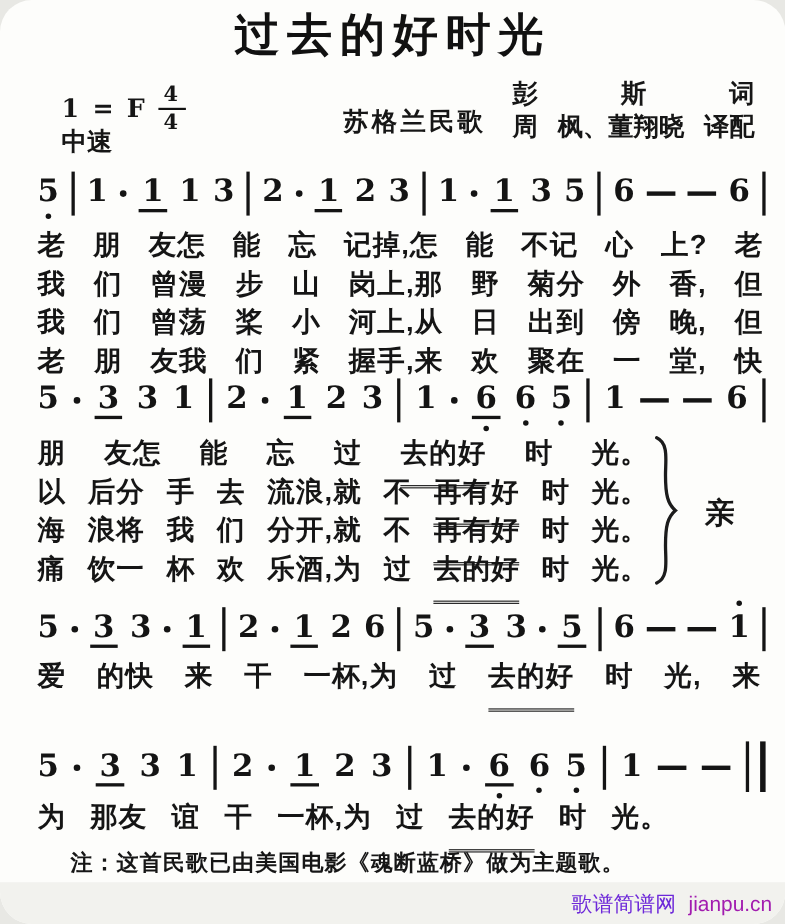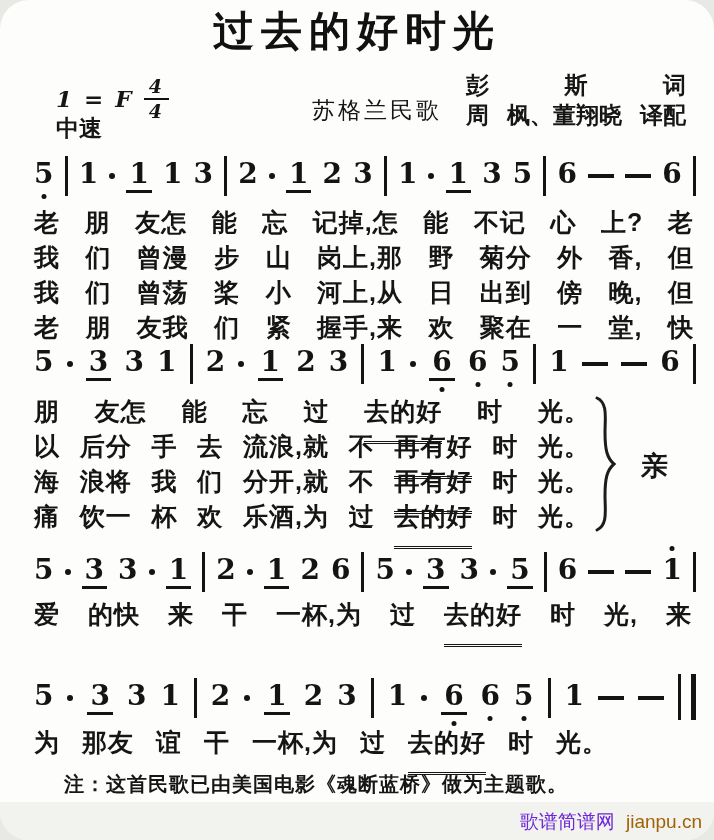--- a/index.html
+++ b/index.html
@@ -11,28 +11,27 @@
   }
   
   .title{
     position:absolute;top:4px;left:0;right:0;text-align:center;
     font-size:41px;font-weight:900;letter-spacing:7px;color:#111;
   }
   .keyline{
     position:absolute;left:56px;top:76px;display:flex;align-items:center;
     font-size:23px;font-weight:700;letter-spacing:2px;
     font-family:"DejaVu Serif",serif;
-    font-style:italic;
   }
   .frac{display:inline-flex;flex-direction:column;align-items:center;
     font-size:19px;line-height:1.1;margin-left:10px;font-weight:700;}
   .frac .num{border-bottom:2px solid #111;padding:0 5px 1px;}
   .frac .den{padding-top:1px;}
   .tempo{position:absolute;left:56px;top:113px;font-size:23px;font-weight:700;}
-  .source{position:absolute;left:312px;top:95px;font-size:23px;font-weight:400;letter-spacing:3px;}
+  .source{position:absolute;left:312px;top:95px;font-size:23px;font-weight:700;letter-spacing:3px;}
   .credits{position:absolute;left:466px;top:72px;width:220px;font-size:23px;font-weight:700;}
   .credits .row{display:flex;justify-content:space-between;line-height:1.2;}
   .credits .row+.row{margin-top:2px;}
   
   .notes-row{
     position:absolute;left:34px;right:18px;display:flex;
     justify-content:space-between;align-items:flex-start;
     font-family:"DejaVu Serif",serif;font-weight:700;font-size:28px;line-height:1;
     color:#141414;
   }
@@ -56,21 +55,21 @@
   .syl{display:inline-block;}
   .syl.ul{border-bottom:3px double currentColor;padding-bottom:13px;}
   
   .brace{position:absolute;left:594px;top:396px;}
   .brace-label{position:absolute;left:641px;top:448px;font-size:27px;font-weight:700;}
   
   .footnote{position:absolute;left:64px;top:771px;font-size:20px;font-weight:900;letter-spacing:1px;font-family:Liberation Mono, monospace;}
   .footer-band{position:absolute;left:0;right:0;bottom:0;height:38px;background:#f2f2ee;}
   .watermark{position:absolute;right:12px;top:809px;font-size:19px;font-weight:400;}
   .wm-site{color:#6d28d9;}
-  .wm-domain{color:#a16207;margin-left:6px;}
+  .wm-domain{color:#a21caf;margin-left:6px;}
 </style>
 </head>
 <body>
 
 <div class="sheet">
 
   <div class="title">过去的好时光</div>
 
   <div class="keyline">
     <span>1 = F</span>

